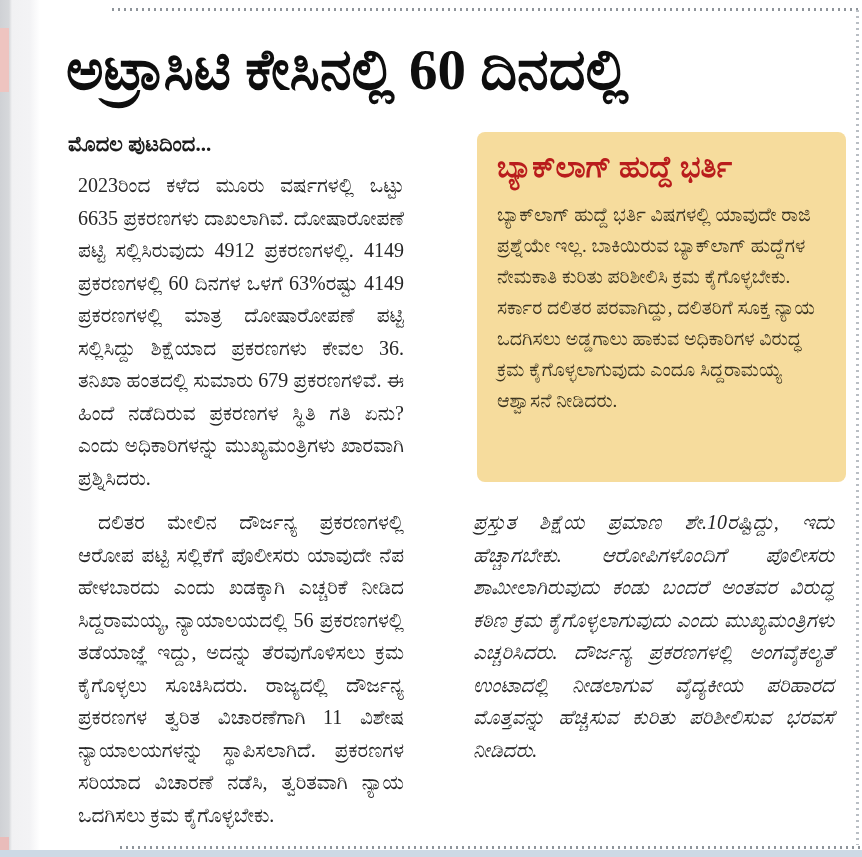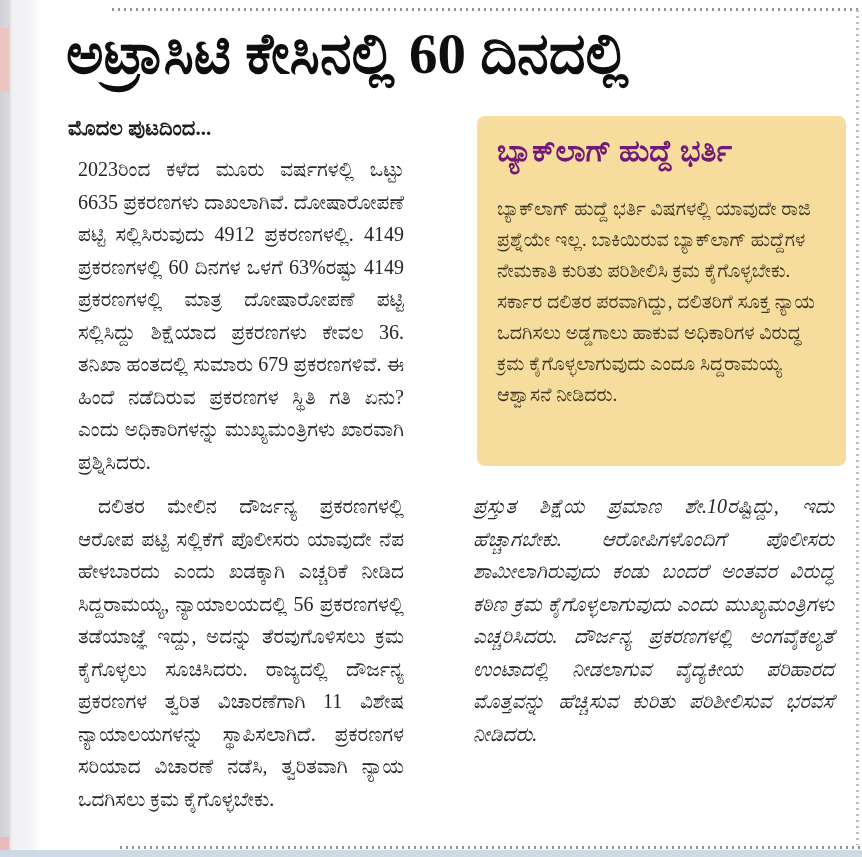--- a/index.html
+++ b/index.html
@@ -37,21 +37,21 @@
     position: absolute; width: 3px; top: 10px; bottom: 12px; right: 3px;
     background-image: repeating-linear-gradient(to bottom, #b9bec4 0 2px, transparent 2px 6px);
   }
   .bottom-strip {
     position: absolute; left: 0; right: 0; bottom: 0; height: 7px;
     background: #cdd9e5;
   }
 
   
   .content {
-    position: absolute; left: 66px; top: 18px; width: 780px;
+    position: absolute; left: 66px; top: 34px; width: 780px;
   }
   h1.headline {
     margin: 0 0 26px 0;
     font-size: 57px;
     line-height: 72px;
     font-weight: 900;
     color: #0e0e0e;
     letter-spacing: 0px;
   }
   .columns { display: flex; gap: 45px; }
@@ -77,24 +77,24 @@
   .highlight-box {
     margin-left: 16px;
     box-sizing: border-box;
     width: 369px;
     min-height: 350px;
     background: #f6dc9d;
     border-radius: 8px;
     padding: 18px 22px 16px 20px;
   }
   .highlight-box h2 {
-    margin: 0 0 24px 0;
+    margin: 0 0 14px 0;
     font-size: 30px;
     font-weight: 800;
-    color: #701a75;
+    color: #b91c1c;
   }
   .highlight-box p {
     margin: 0;
     font-size: 19px;
     line-height: 31px;
     color: #3a3320;
     text-align: left;
   }
   .col-right > p.body-text { margin-top: 24px; font-style: italic; }
 </style>

